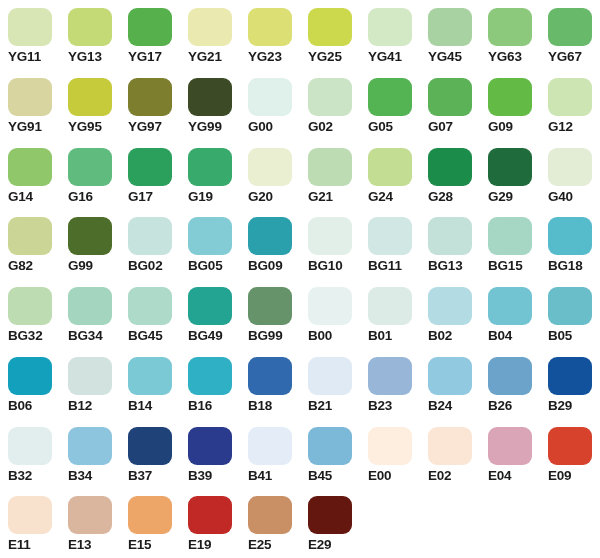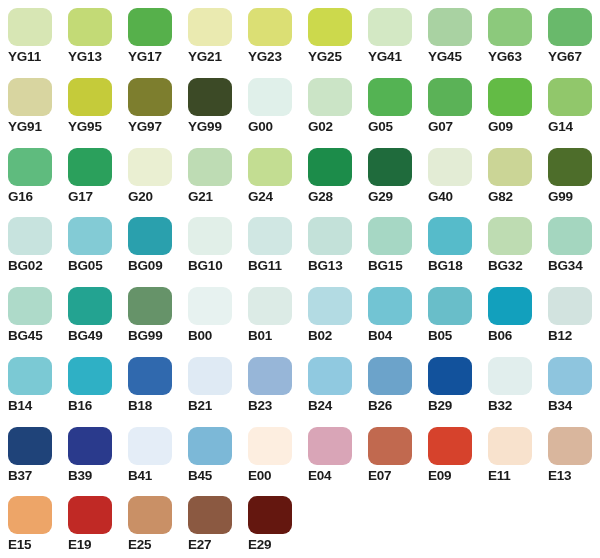--- a/index.html
+++ b/index.html
@@ -126,32 +126,40 @@
     </div>
     <div class="swatch-cell">
       <div class="swatch-chip" style="background: rgb(91, 178, 87);"></div>
       <div class="swatch-label">G07</div>
     </div>
     <div class="swatch-cell">
       <div class="swatch-chip" style="background: rgb(99, 187, 69);"></div>
       <div class="swatch-label">G09</div>
     </div>
     <div class="swatch-cell">
+      <div class="swatch-chip" style="background: rgb(205, 229, 178);"></div>
+      <div class="swatch-label">G12</div>
+    </div>
+    <div class="swatch-cell">
       <div class="swatch-chip" style="background: rgb(145, 199, 107);"></div>
       <div class="swatch-label">G14</div>
     </div>
     <div class="swatch-cell">
       <div class="swatch-chip" style="background: rgb(95, 187, 126);"></div>
       <div class="swatch-label">G16</div>
     </div>
     <div class="swatch-cell">
       <div class="swatch-chip" style="background: rgb(43, 160, 92);"></div>
       <div class="swatch-label">G17</div>
     </div>
     <div class="swatch-cell">
+      <div class="swatch-chip" style="background: rgb(56, 171, 108);"></div>
+      <div class="swatch-label">G19</div>
+    </div>
+    <div class="swatch-cell">
       <div class="swatch-chip" style="background: rgb(234, 239, 210);"></div>
       <div class="swatch-label">G20</div>
     </div>
     <div class="swatch-cell">
       <div class="swatch-chip" style="background: rgb(190, 220, 180);"></div>
       <div class="swatch-label">G21</div>
     </div>
     <div class="swatch-cell">
       <div class="swatch-chip" style="background: rgb(195, 221, 146);"></div>
       <div class="swatch-label">G24</div>
@@ -310,28 +318,28 @@
     </div>
     <div class="swatch-cell">
       <div class="swatch-chip" style="background: rgb(124, 184, 215);"></div>
       <div class="swatch-label">B45</div>
     </div>
     <div class="swatch-cell">
       <div class="swatch-chip" style="background: rgb(253, 238, 224);"></div>
       <div class="swatch-label">E00</div>
     </div>
     <div class="swatch-cell">
+      <div class="swatch-chip" style="background: rgb(251, 229, 212);"></div>
+      <div class="swatch-label">E02</div>
+    </div>
+    <div class="swatch-cell">
       <div class="swatch-chip" style="background: rgb(217, 165, 183);"></div>
       <div class="swatch-label">E04</div>
     </div>
     <div class="swatch-cell">
-      <div class="swatch-chip" style="background: rgb(193, 105, 79);"></div>
-      <div class="swatch-label">E07</div>
-    </div>
-    <div class="swatch-cell">
       <div class="swatch-chip" style="background: rgb(214, 66, 44);"></div>
       <div class="swatch-label">E09</div>
     </div>
     <div class="swatch-cell">
       <div class="swatch-chip" style="background: rgb(248, 226, 205);"></div>
       <div class="swatch-label">E11</div>
     </div>
     <div class="swatch-cell">
       <div class="swatch-chip" style="background: rgb(217, 182, 157);"></div>
       <div class="swatch-label">E13</div>
@@ -340,22 +348,18 @@
       <div class="swatch-chip" style="background: rgb(237, 165, 104);"></div>
       <div class="swatch-label">E15</div>
     </div>
     <div class="swatch-cell">
       <div class="swatch-chip" style="background: rgb(192, 41, 37);"></div>
       <div class="swatch-label">E19</div>
     </div>
     <div class="swatch-cell">
       <div class="swatch-chip" style="background: rgb(201, 144, 102);"></div>
       <div class="swatch-label">E25</div>
-    </div>
-    <div class="swatch-cell">
-      <div class="swatch-chip" style="background: rgb(139, 89, 65);"></div>
-      <div class="swatch-label">E27</div>
     </div>
     <div class="swatch-cell">
       <div class="swatch-chip" style="background: rgb(100, 23, 15);"></div>
       <div class="swatch-label">E29</div>
     </div>
   </div>
 
 </body></html>

